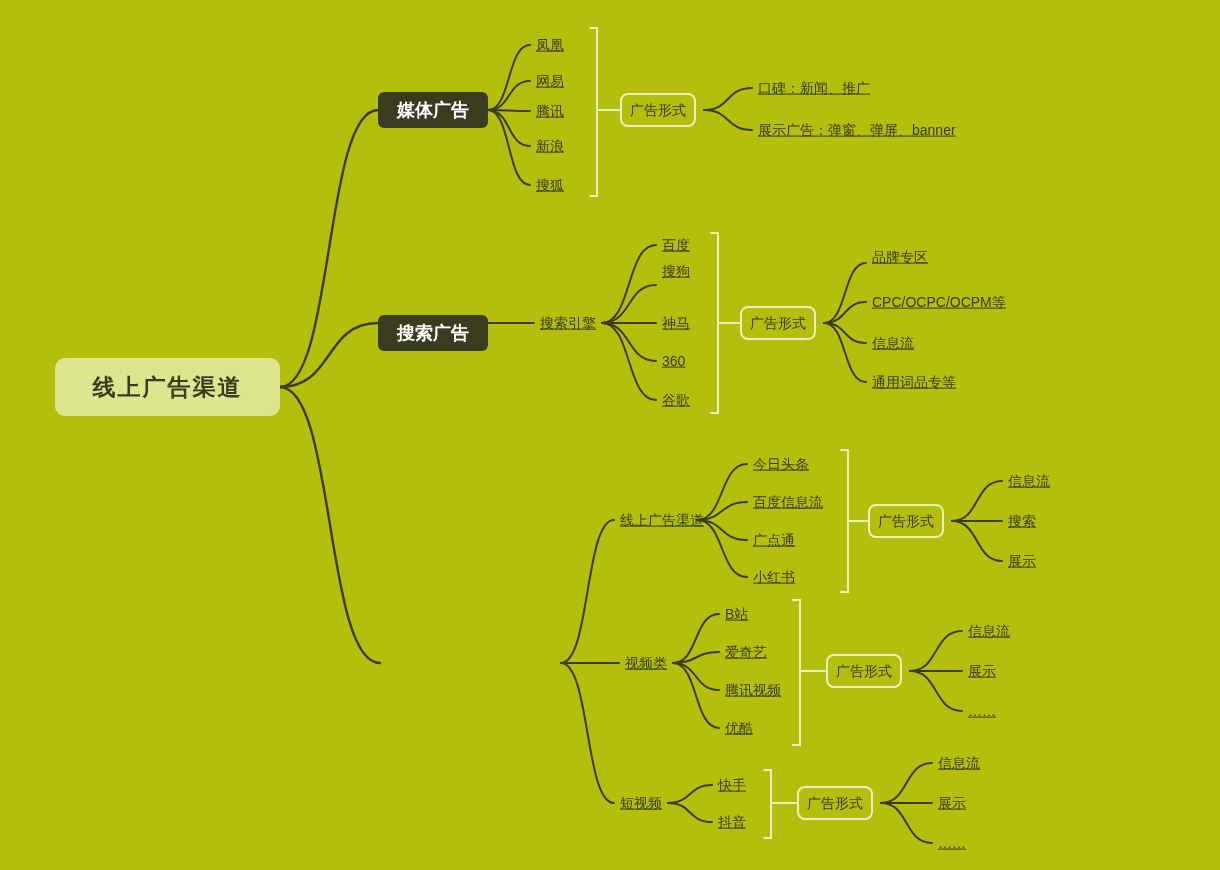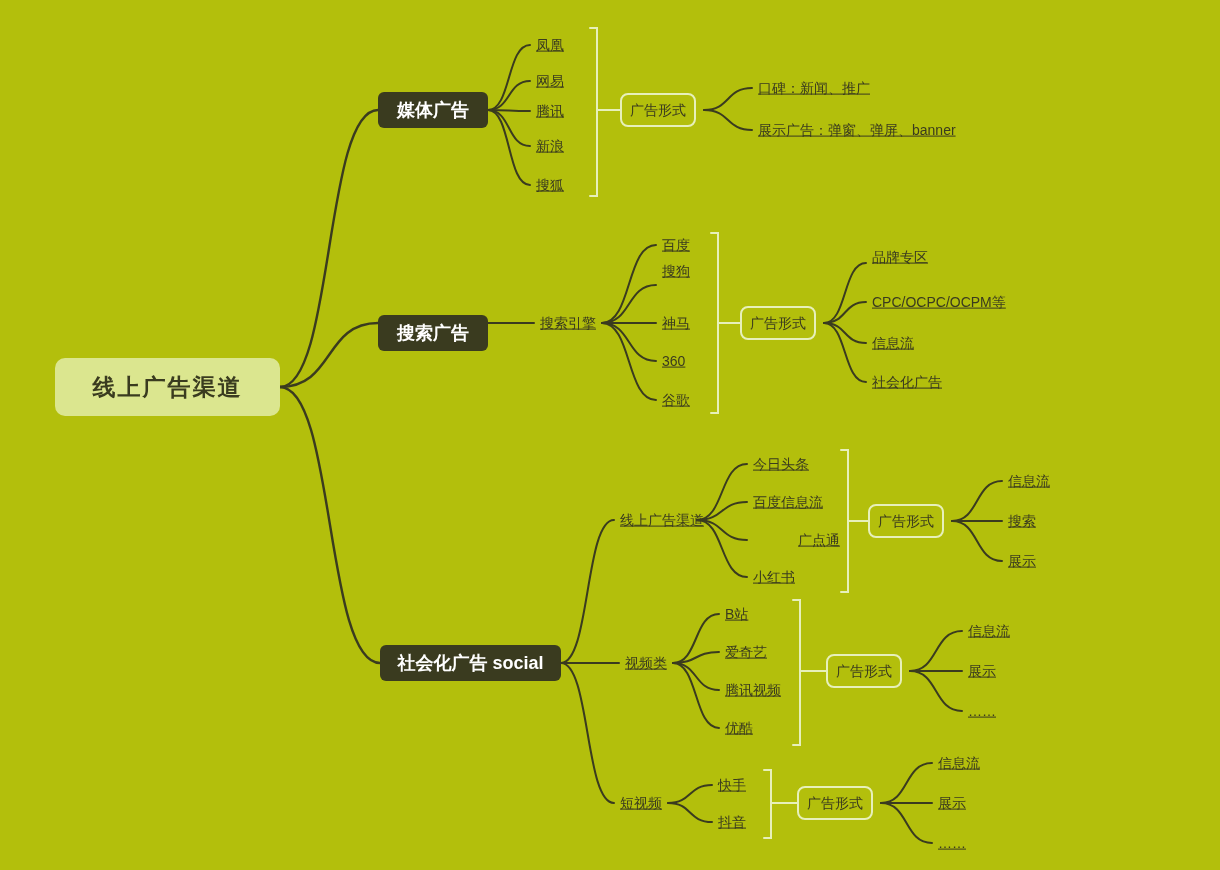--- a/index.html
+++ b/index.html
@@ -102,28 +102,27 @@
   <div class="leaf" style="left:540px;top:323px">搜索引擎</div>
   <div class="leaf" style="left:662px;top:245px">百度</div>
   <div class="leaf" style="left:662px;top:271px">搜狗</div>
   <div class="leaf" style="left:662px;top:323px">神马</div>
   <div class="leaf" style="left:662px;top:361px">360</div>
   <div class="leaf" style="left:662px;top:400px">谷歌</div>
   <div class="fmt" style="left:740px;top:306px">广告形式</div>
   <div class="leaf" style="left:872px;top:257px">品牌专区</div>
   <div class="leaf" style="left:872px;top:302px">CPC/OCPC/OCPM等</div>
   <div class="leaf" style="left:872px;top:343px">信息流</div>
-  <div class="leaf" style="left:872px;top:382px">社会化广告</div>
+  <div class="leaf" style="left:872px;top:382px">通用词品专等</div>
 
-  <div class="branch" style="left:380px;top:645px;width:181px">社会化广告 social</div>
 
   <div class="leaf" style="left:620px;top:520px">线上广告渠道</div>
   <div class="leaf" style="left:753px;top:464px">今日头条</div>
   <div class="leaf" style="left:753px;top:502px">百度信息流</div>
-  <div class="leaf" style="left:798px;top:540px">广点通</div>
+  <div class="leaf" style="left:753px;top:540px">广点通</div>
   <div class="leaf" style="left:753px;top:577px">小红书</div>
   <div class="fmt" style="left:868px;top:504px">广告形式</div>
   <div class="leaf" style="left:1008px;top:481px">信息流</div>
   <div class="leaf" style="left:1008px;top:521px">搜索</div>
   <div class="leaf" style="left:1008px;top:561px">展示</div>
 
   <div class="leaf" style="left:625px;top:663px">视频类</div>
   <div class="leaf" style="left:725px;top:614px">B站</div>
   <div class="leaf" style="left:725px;top:652px">爱奇艺</div>
   <div class="leaf" style="left:725px;top:690px">腾讯视频</div>

